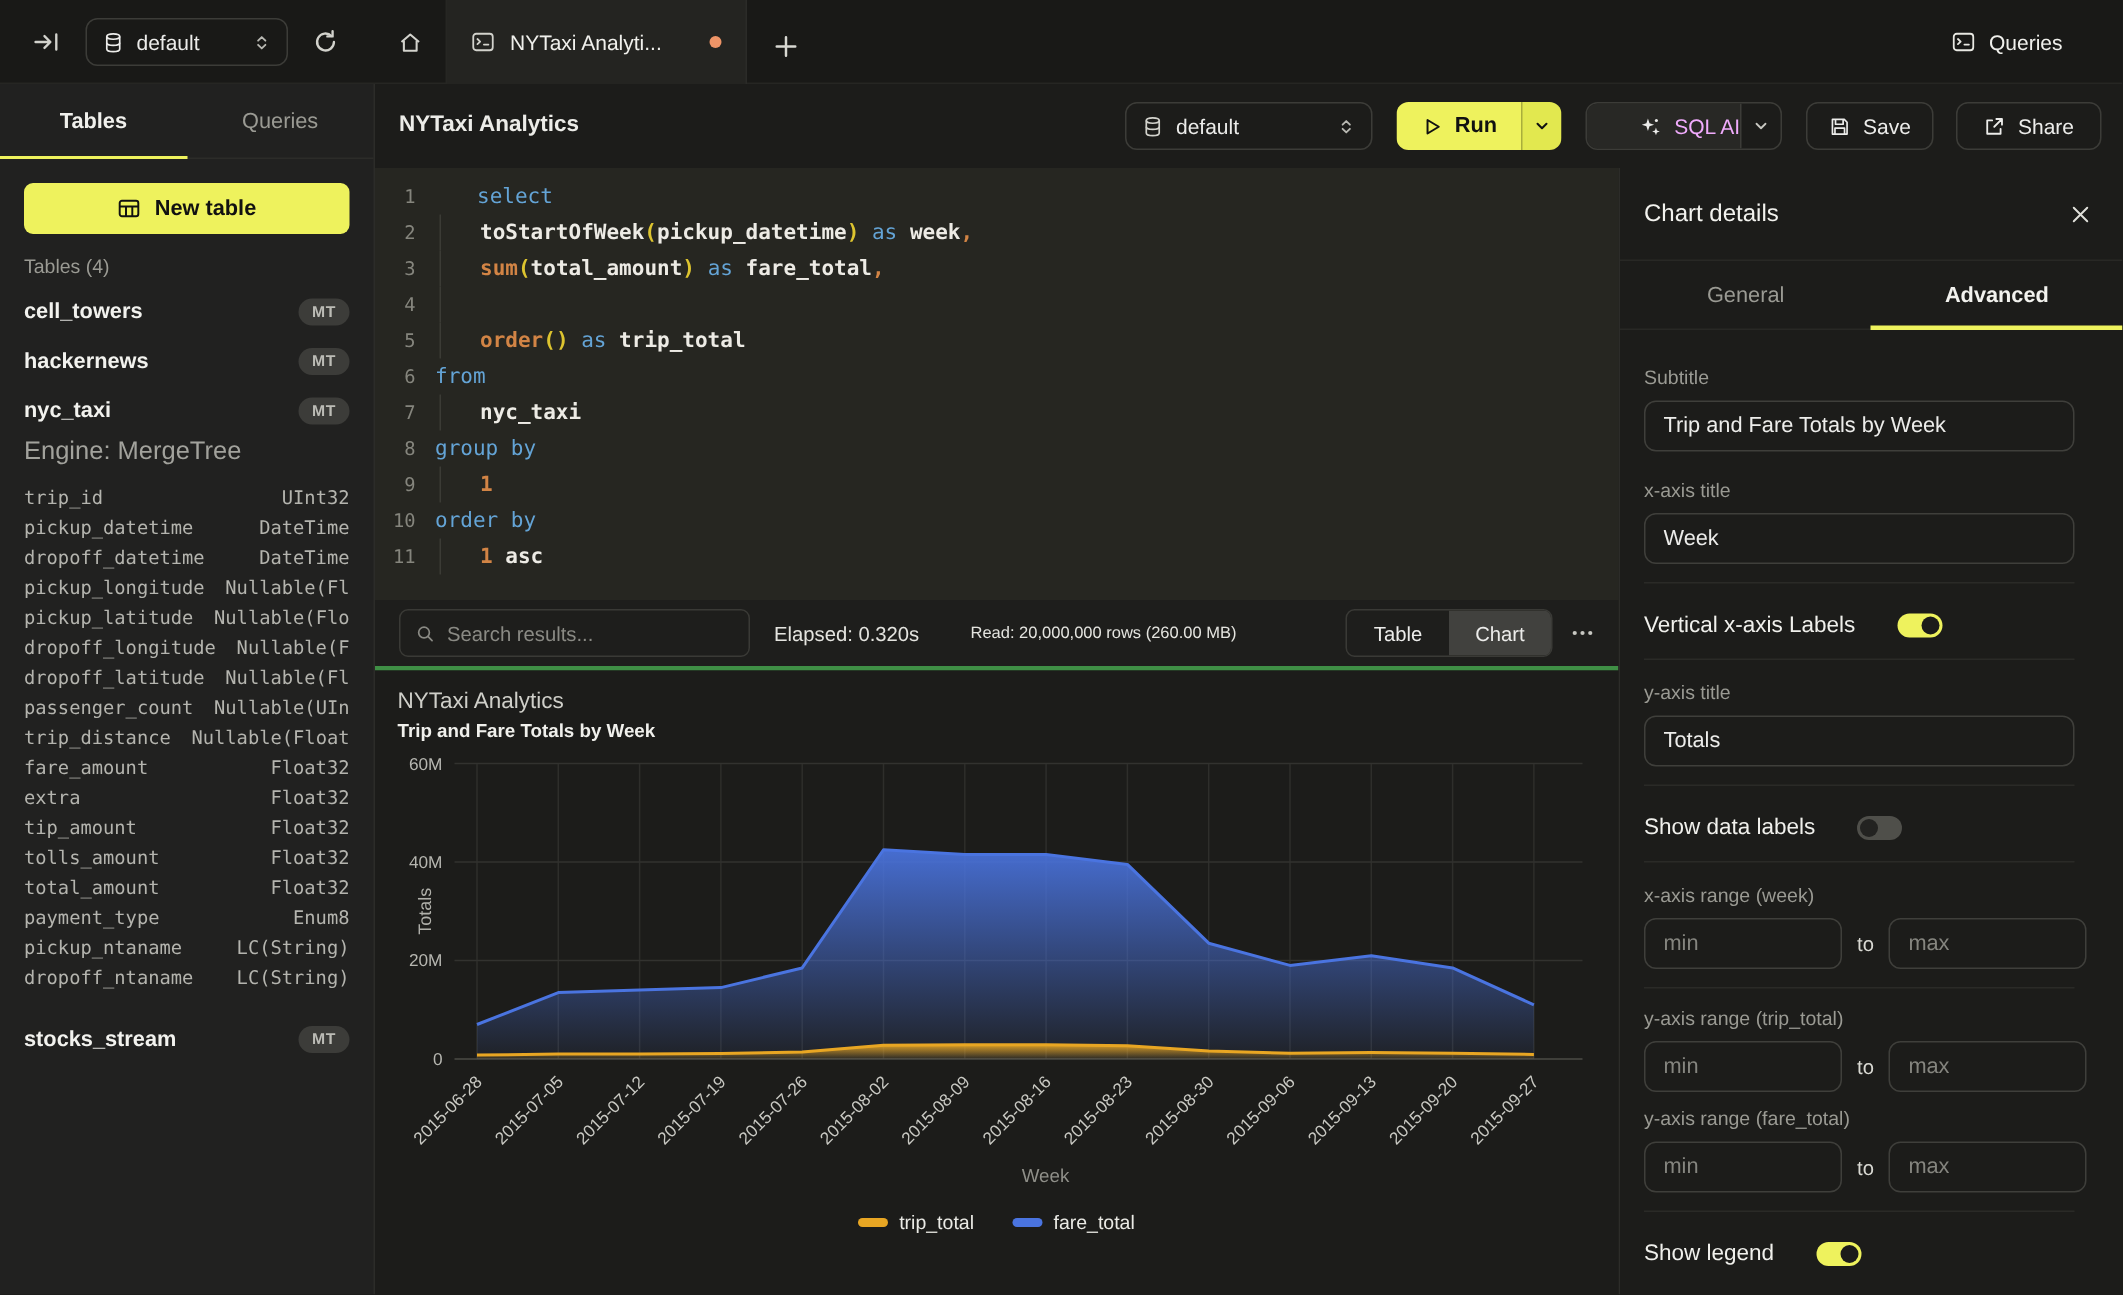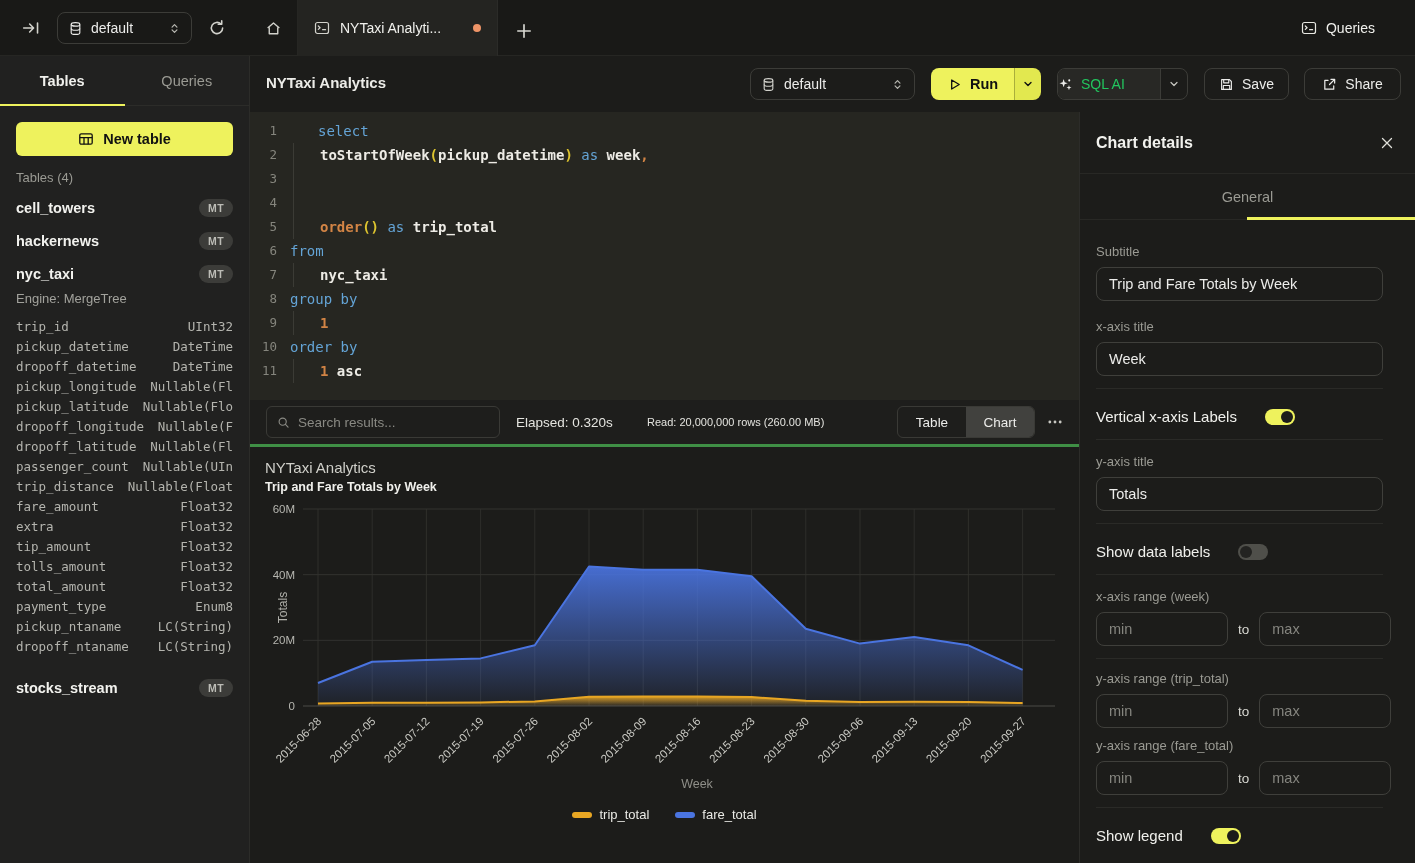--- a/index.html
+++ b/index.html
@@ -26,36 +26,36 @@
 .sb-underline{position:absolute;left:0;bottom:-1px;width:125px;height:2px;background:#eef25d}
 .sb-content{padding:16px}
 .new-table{height:34px;width:100%;background:#eef25d;border:none;border-radius:6px;display:flex;align-items:center;justify-content:center;gap:9px;color:#111;font-size:14.5px;font-weight:bold;margin-bottom:14px}
 .sb-search{height:32px;border:1px solid #3a3a36;border-radius:6px;display:flex;align-items:center;padding:0 10px;gap:8px;color:#8a8a84;margin-bottom:16px}
 .sb-search input{background:none;border:none;outline:none;color:#ececea;font-size:14px;width:100%}
 .sb-search input::placeholder{color:#8a8a84}
 .sb-section{font-size:13px;color:#9a9a93;margin-bottom:6px}
 .tbl-row{height:33px;display:flex;align-items:center;justify-content:space-between}
 .tbl-row .nm{font-size:14.5px;font-weight:bold;color:#f2f2ee}
 .badge{background:#3c3c39;color:#bcbcb6;font-size:10.5px;font-weight:bold;letter-spacing:.4px;border-radius:10px;padding:3px 9px}
-.engine{font-size:13px;color:#a2a29c;margin:1px 0 11px}
+.engine{font-size:17px;color:#a2a29c;margin:1px 0 11px}
 .col-list{margin-bottom:14px;overflow:hidden;width:100%}
 .col-row{display:flex;justify-content:space-between;font-family:"DejaVu Sans Mono",monospace;font-size:12.5px;line-height:20px;color:#b4b4ae;white-space:pre}
 .col-row .ty{margin-left:6px}
 
 .main{position:absolute;left:250px;top:56px;right:0;bottom:0}
 .qheader{height:56px;position:relative;background:#1c1c1a}
 .q-title{position:absolute;left:16px;top:18px;font-size:15px;font-weight:bold;color:#ececе8;color:#ECECE8}
 .btn{border:1px solid #3c3c38;border-radius:8px;background:transparent;color:#ececea;display:flex;align-items:center;justify-content:center;gap:8px;font-size:14px;height:32px}
 .hdr-db{position:absolute;left:500px;top:12px;width:165px;padding:0 10px;justify-content:flex-start}
 .hdr-db .lbl{flex:1}
 .run{position:absolute;left:681px;top:12px;width:110px;height:32px;display:flex;border-radius:8px;overflow:hidden}
 .run-main{width:83px;background:#eef25d;color:#111;display:flex;align-items:center;justify-content:center;gap:8px;font-size:14.5px;font-weight:bold}
 .run-chev{width:27px;background:#e2e84f;border-left:1px solid rgba(0,0,0,.25);display:flex;align-items:center;justify-content:center;color:#111}
 .sqlai{position:absolute;left:807px;top:12px;width:131px;display:flex;border:1px solid #3c3c38;border-radius:8px;overflow:hidden;height:32px}
-.sqlai-main{width:102px;background:#28282 5;background:#282825;display:flex;align-items:center;justify-content:flex-start;gap:8px;color:#22c55e}
+.sqlai-main{width:102px;background:#28282 5;background:#282825;display:flex;align-items:center;justify-content:flex-end;gap:8px;color:#f0abfc}
 .sqlai-chev{flex:1;border-left:1px solid #3c3c38;display:flex;align-items:center;justify-content:center;color:#c8c8c2}
 .save{position:absolute;left:954px;top:12px;width:85px}
 .share{position:absolute;left:1054px;top:12px;width:97px}
 .mbody{position:absolute;top:56px;left:0;right:0;bottom:0;display:flex}
 .editor-col{width:829px;display:flex;flex-direction:column}
 
 .editor{height:288px;background:#262621;padding-top:7px;font-family:"DejaVu Sans Mono",monospace;font-size:14px;overflow:hidden}
 .cline{position:relative;height:24px;line-height:24px;white-space:pre}
 .cline .ln{position:absolute;left:0;top:0;width:27px;text-align:right;color:#85857d;font-size:12.5px}
 .cline .ctext{position:absolute;left:40px;top:0}
@@ -81,21 +81,21 @@
 
 .chartpanel{flex:1;position:relative;background:#1c1c1a;overflow:hidden}
 .ch-title{position:absolute;left:15px;top:12px;font-size:15px;color:#cfcfc9}
 .ch-sub{position:absolute;left:15px;top:33px;font-size:12.5px;font-weight:bold;color:#f0f0ec}
 #legend{position:absolute;left:0;top:360px;width:829px;display:flex;justify-content:center;gap:26px}
 .lg-item{display:flex;align-items:center;gap:7px;font-size:13px;color:#eaeae5}
 .lg-sw{width:20px;height:6px;border-radius:3px}
 
 .rpanel{width:336px;border-left:1px solid #2c2c29;background:#1c1c1a}
 .rp-header{height:62px;border-bottom:1px solid #282825;display:flex;align-items:center;padding:0 20px 0 16px}
-.rp-title{font-size:16px;font-weight:bold;color:#f2f2ee;flex:1}
+.rp-title{font-size:16px;font-weight:normal;color:#f2f2ee;flex:1}
 .rp-close{width:16px;height:16px;color:#e0e0da}
 .rp-tabs{height:46px;display:flex;border-bottom:1px solid #282825;position:relative}
 .rp-tab{flex:1;display:flex;align-items:center;justify-content:center;font-size:14.5px;color:#9a9a93}
 .rp-tab.active{color:#f2f2ee;font-weight:bold}
 .rp-underline{position:absolute;right:0;bottom:-1px;width:168px;height:3px;background:#eef25d}
 .rp-body{padding:24px 32px 0 16px}
 .flabel{display:block;font-size:13px;color:#9a9a93;margin-bottom:8px}
 .finput{width:100%;height:34px;background:transparent;border:1px solid #3f3f3b;border-radius:8px;color:#ececea;font-size:14.5px;padding:0 12px;outline:none}
 .finput::placeholder{color:#85857f}
 .fgroup{margin-bottom:18px}
@@ -301,21 +301,21 @@
           </svg>
         </span>
       <span>Share</span>
     </button>
   </div>
   <div class="mbody">
     <div class="editor-col">
       <div class="editor" id="code-lines">
           <div class="cline"><span class="ln">1</span><span class="ctext" style="padding-left: 0px; margin-left: 28px;"><span class="tk-kw">select</span></span></div>
           <div class="cline ind"><span class="ln">2</span><span class="ctext" style="padding-left: 30px;"><span class="tk-id">toStartOfWeek</span><span class="tk-br">(</span><span class="tk-id">pickup_datetime</span><span class="tk-br">)</span><span class="tk-kw"> as </span><span class="tk-id">week</span><span class="tk-pu">,</span></span></div>
-          <div class="cline ind"><span class="ln">3</span></div>
+          <div class="cline ind"><span class="ln">3</span><span class="ctext" style="padding-left: 30px;"><span class="tk-fn">sum</span><span class="tk-br">(</span><span class="tk-id">total_amount</span><span class="tk-br">)</span><span class="tk-kw"> as </span><span class="tk-id">fare_total</span><span class="tk-pu">,</span></span></div>
           <div class="cline ind"><span class="ln">4</span></div>
           <div class="cline ind"><span class="ln">5</span><span class="ctext" style="padding-left: 30px;"><span class="tk-fn">order</span><span class="tk-br">()</span><span class="tk-kw"> as </span><span class="tk-id">trip_total</span></span></div>
           <div class="cline"><span class="ln">6</span><span class="ctext" style="padding-left: 0px;"><span class="tk-kw">from</span></span></div>
           <div class="cline ind"><span class="ln">7</span><span class="ctext" style="padding-left: 30px;"><span class="tk-id">nyc_taxi</span></span></div>
           <div class="cline"><span class="ln">8</span><span class="ctext" style="padding-left: 0px;"><span class="tk-kw">group by</span></span></div>
           <div class="cline ind"><span class="ln">9</span><span class="ctext" style="padding-left: 30px;"><span class="tk-num">1</span></span></div>
           <div class="cline"><span class="ln">10</span><span class="ctext" style="padding-left: 0px;"><span class="tk-kw">order by</span></span></div>
           <div class="cline ind"><span class="ln">11</span><span class="ctext" style="padding-left: 30px;"><span class="tk-num">1</span><span class="tk-id"> asc</span></span></div>
         </div>
       <div class="rtoolbar">
@@ -417,20 +417,21 @@
       <div class="rp-header">
         <div class="rp-title">Chart details</div>
         <div class="rp-close">
           <svg width="16" height="16" viewBox="0 0 16 16" fill="none" stroke="currentColor" stroke-width="1.3" stroke-linecap="round">
               <path d="M3.5 3.5l9 9M12.5 3.5l-9 9"></path>
             </svg>
         </div>
       </div>
       <div class="rp-tabs">
         <div class="rp-tab">General</div>
+        <div class="rp-tab active">Advanced</div>
         <div class="rp-underline"></div>
       </div>
       <div class="rp-body">
         <div class="fgroup">
           <label class="flabel">Subtitle</label>
           <input class="finput" value="Trip and Fare Totals by Week" style="">
         </div>
         <div class="fgroup" style="margin-bottom:0">
           <label class="flabel">x-axis title</label>
           <input class="finput" value="Week" style="">

